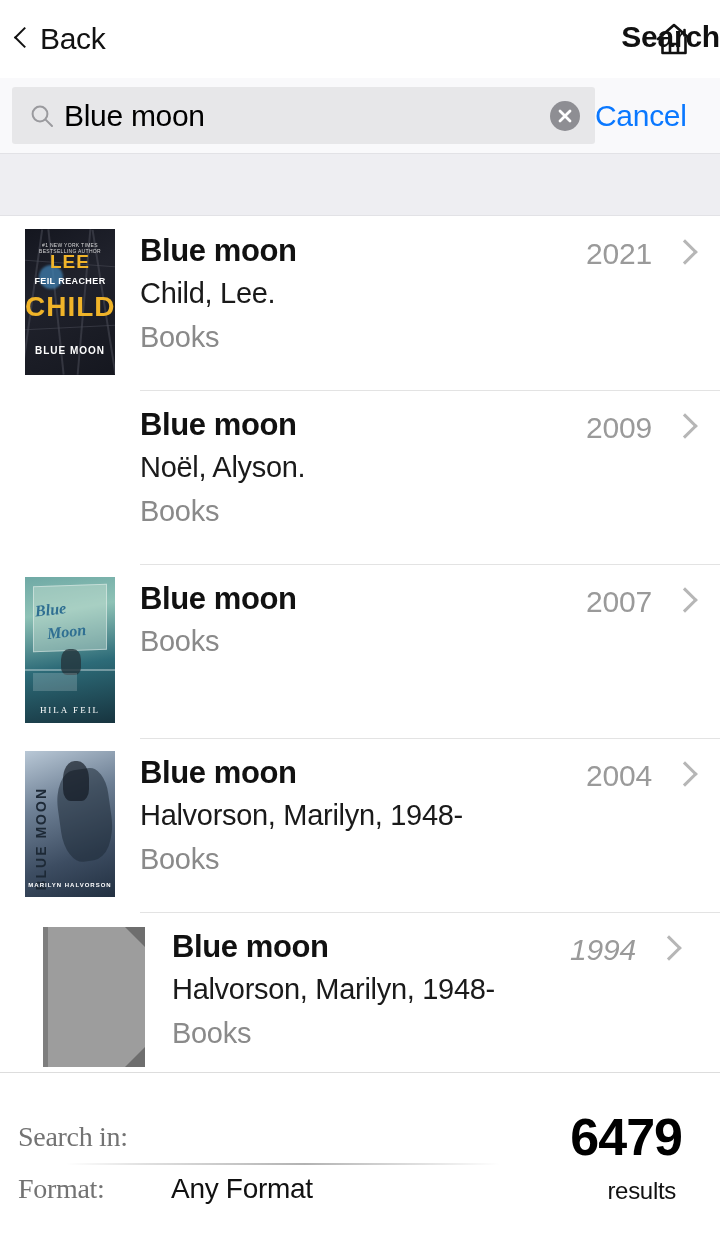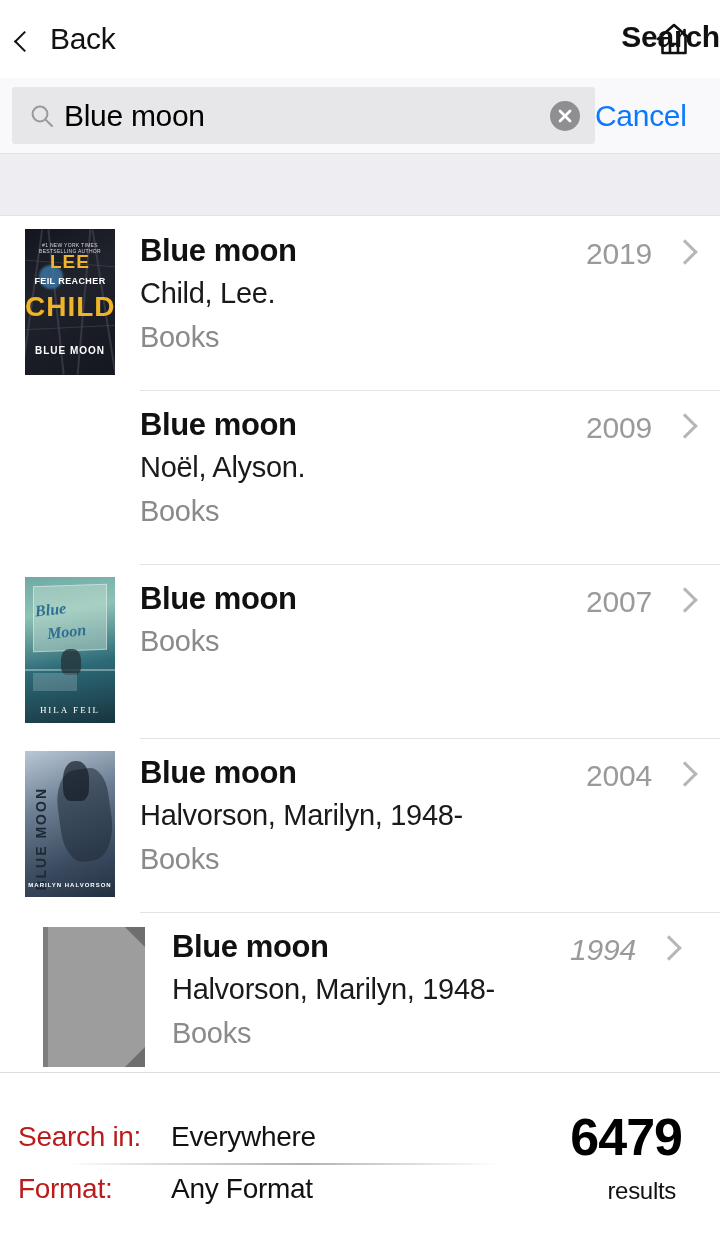--- a/index.html
+++ b/index.html
@@ -11,21 +11,21 @@
   }
   .screen { position: relative; width: 720px; height: 1245px; background: #fff; }
 
   
   .navbar {
     position: absolute; left: 0; top: 0; width: 720px; height: 78px;
     background: #ffffff;
     display: flex; align-items: center;
   }
   .nav-back {
-    display: flex; align-items: flex-end; gap: 20px;
+    display: flex; align-items: center; gap: 10px;
     margin-left: 14px; cursor: pointer;
   }
   .chev-back {
     width: 16px; height: 26px; position: relative; flex: none;
   }
   .chev-back::before {
     content: ""; position: absolute; left: 3px; top: 4px;
     width: 13px; height: 13px;
     border-left: 2.6px solid #111; border-bottom: 2.6px solid #111;
     transform: rotate(45deg);
@@ -180,21 +180,21 @@
   .cv5 .c-br { position:absolute; right:0; bottom:0; width:0; height:0;
                border-bottom: 20px solid #6e6e6e; border-left: 20px solid transparent;}
 
   
   .footer {
     position: absolute; left: 0; top: 1072px; width: 720px; height: 173px;
     background: #ffffff;
     border-top: 1px solid #dddddd;
   }
   .f-label {
-    position: absolute; font-size: 28px; color: #b91c1c; letter-spacing: -0.3px;
+    position: absolute; font-size: 28px; color: #737373; letter-spacing: -0.3px; font-family: Liberation Serif, serif;
   }
   .f-value {
     position: absolute; font-size: 28px; color: #111; letter-spacing: -0.3px;
     cursor: pointer;
   }
   .f-row1-label { left: 18px; top: 48px; }
   .f-row1-value { left: 171px; top: 48px; }
   .f-row2-label { left: 18px; top: 100px; }
   .f-row2-value { left: 171px; top: 100px; }
   .f-divider {
@@ -269,21 +269,21 @@
             <div class="cv-txt jr">FEIL REACHER</div>
             <div class="cv-txt child">CHILD</div>
             <div class="cv-txt bm">BLUE MOON</div>
           </div>
         </div>
         <div class="row-text">
           <div class="r-title">Blue moon</div>
           <div class="r-author">Child, Lee.</div>
           <div class="r-type">Books</div>
         </div>
-        <div class="r-year">2019</div>
+        <div class="r-year">2021</div>
         <div class="chev-r"></div>
         <div class="row-sep"></div>
       </div>
     </div>
 
     <div class="row">
       <div class="row-inner">
         <div class="row-text">
           <div class="r-title">Blue moon</div>
           <div class="r-author">Noël, Alyson.</div>
@@ -356,21 +356,20 @@
         <div class="r-year">1994</div>
         <div class="chev-r"></div>
 
       </div>
     </div>
 
   </div>
 
   <div class="footer">
     <div class="f-label f-row1-label">Search in:</div>
-    <div class="f-value f-row1-value">Everywhere</div>
     <div class="f-divider"></div>
     <div class="f-label f-row2-label">Format:</div>
     <div class="f-value f-row2-value">Any Format</div>
     <div class="f-count">6479</div>
     <div class="f-results">results</div>
   </div>
 
 </div>
 
 </body></html>

